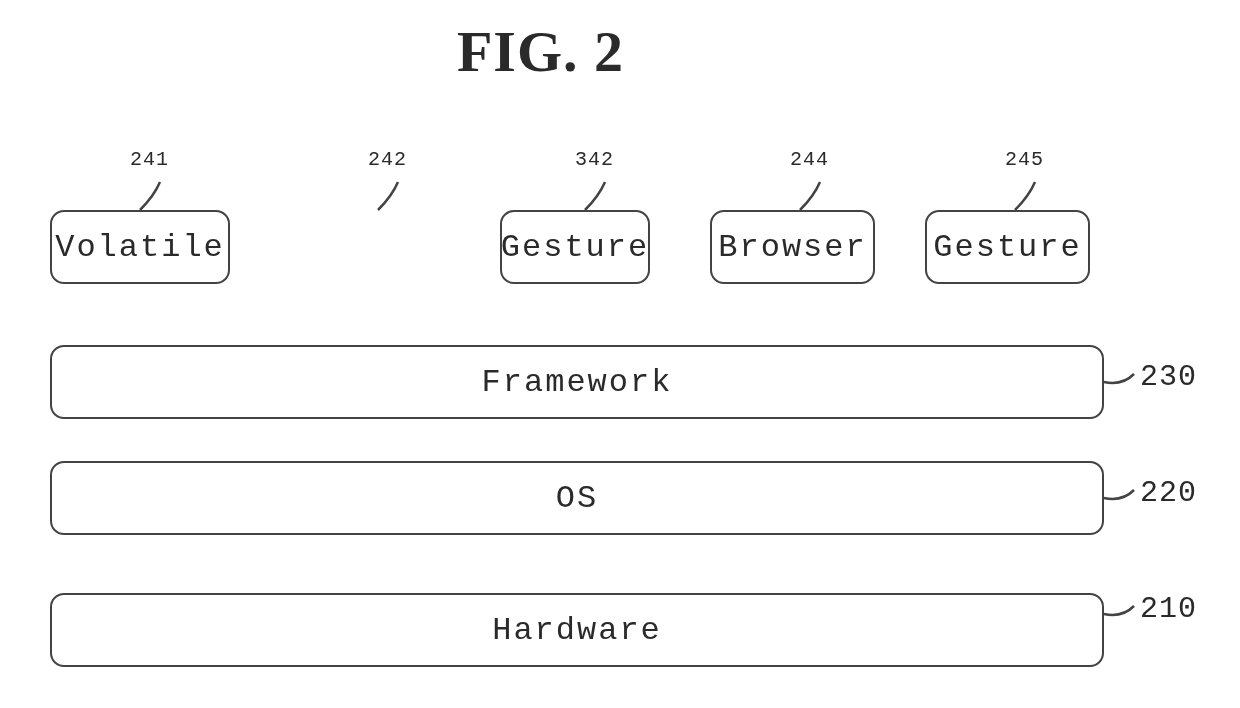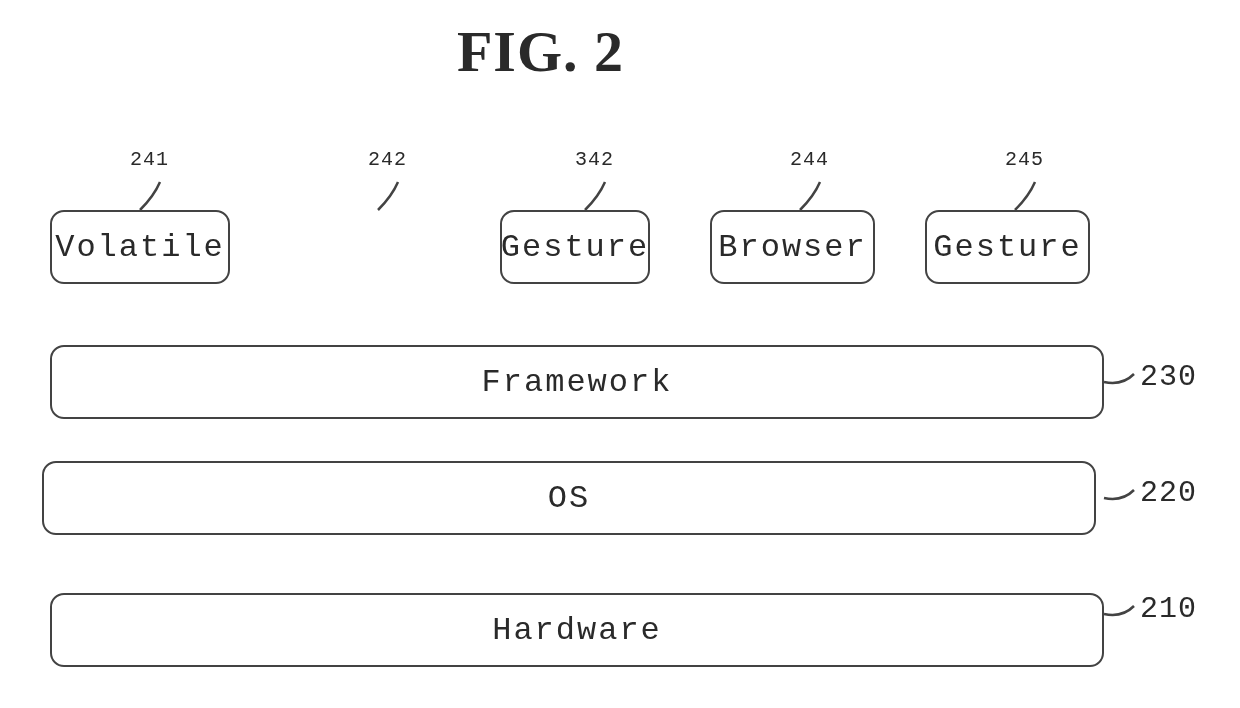--- a/index.html
+++ b/index.html
@@ -88,21 +88,21 @@
   <div class="box" style="left:710px; top:210px; width:165px; height:74px;">
       <span>Browser</span>
     </div>
   <div class="box" style="left:925px; top:210px; width:165px; height:74px;">
       <span>Gesture</span>
     </div>
 
   <div class="box" style="left:50px; top:345px; width:1054px; height:74px;align-items:center;">
       <span>Framework</span>
     </div>
-  <div class="box" style="left:42px; top:461px; width:1054px; height:74px;">
+  <div class="box" style="left:50px; top:461px; width:1054px; height:74px;">
       <span>OS</span>
     </div>
   <div class="box" style="left:50px; top:577px; width:1054px; height:74px;margin-top:16px;">
       <span>Hardware</span>
     </div>
 
   <span class="layer-label" style="left:1140px; top:360px;">230</span>
   <span class="layer-label" style="left:1140px; top:476px;">220</span>
   <span class="layer-label" style="left:1140px; top:592px;">210</span>
 

